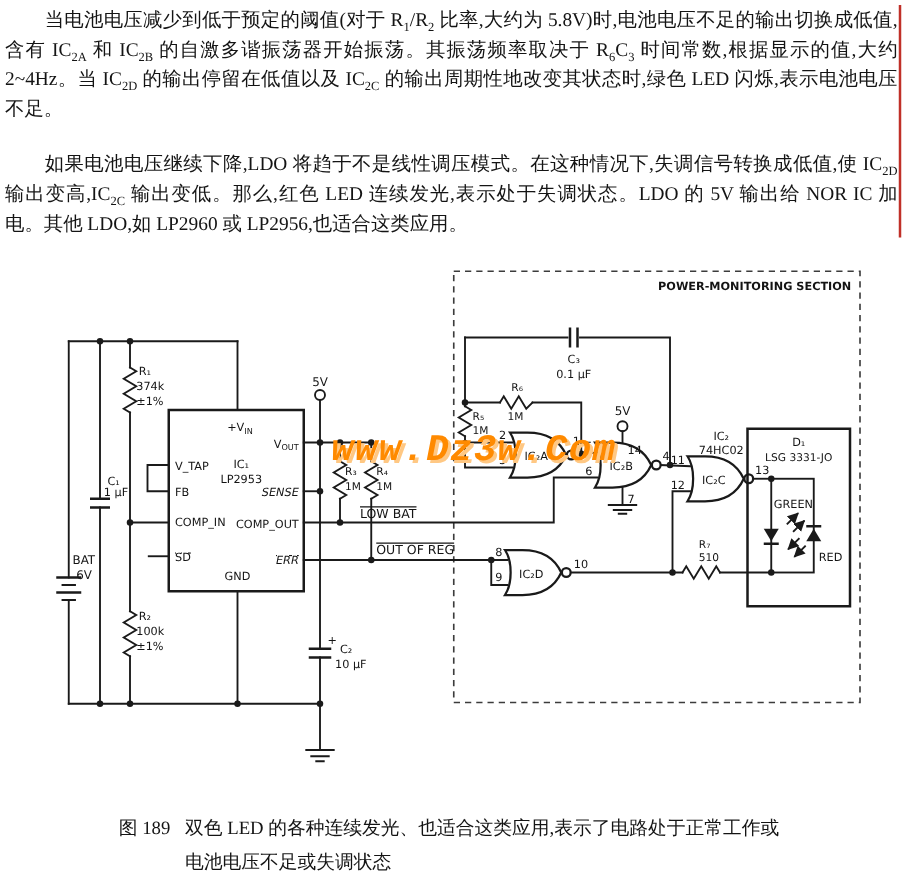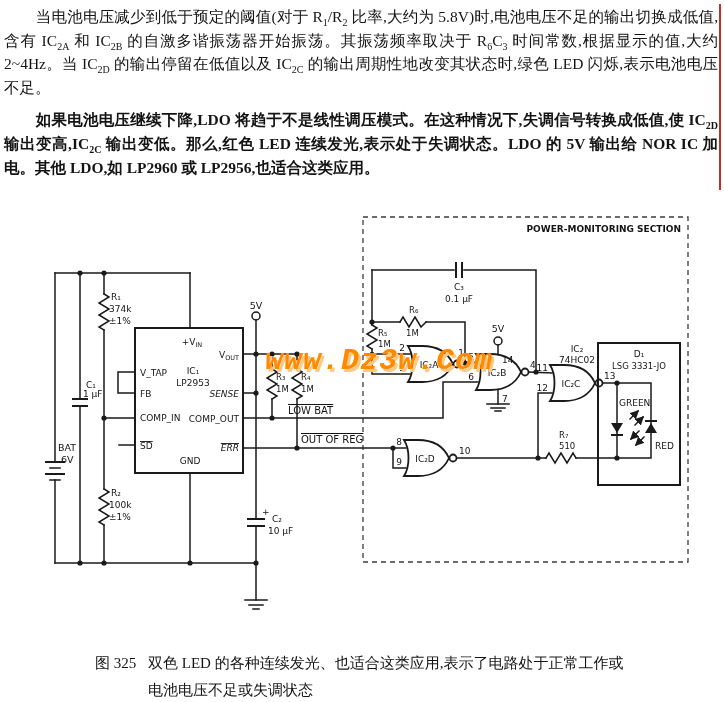--- a/index.html
+++ b/index.html
@@ -1,21 +1,21 @@
 <!DOCTYPE html>
 <html><head>
 <meta charset="utf-8">
 <style>
   html,body{margin:0;padding:0;background:#ffffff;}
   .page{position:relative;width:724px;height:702px;background:#fff;overflow:hidden;
         font-family:"Liberation Serif","DejaVu Serif",serif;color:#141414;}
   .text-block{position:absolute;left:4px;top:5px;width:714px;}
   .para{margin:0;text-indent:2.05em;font-size:15.5px;line-height:23.6px;
         text-align:justify;text-justify:inter-character;}
-  .para + .para{margin-top:9px;font-weight:bold;}
+  .para + .para{margin-top:21px;}
   .para sub{font-size:10px;line-height:0;}
   .red-edge{position:absolute;right:3px;top:4px;width:2px;height:186px;background:#c03028;}
   svg{position:absolute;left:0;top:0;}
   .w{stroke:#1a1a1a;stroke-width:1.5;fill:none;stroke-linecap:square;}
   .w2{stroke:#1a1a1a;stroke-width:2;fill:none;}
   .gate{stroke:#1a1a1a;stroke-width:1.8;fill:#ffffff;}
   .dot{fill:#1a1a1a;stroke:none;}
   .lbl{font-family:"DejaVu Sans","Liberation Sans",sans-serif;fill:#141414;}
   .s9{font-size:9px;} .s95{font-size:9.5px;} .s85{font-size:8.5px;} .s10{font-size:10px;}
   .ovl{text-decoration:overline;}
@@ -277,17 +277,17 @@
         <circle cx="393" cy="448" r="2.6"></circle>
       <circle cx="538" cy="458" r="2.6"></circle>
         <circle cx="617" cy="383" r="2.6"></circle>
       <circle cx="617" cy="458" r="2.6"></circle>
     </g>
   </svg>
 
   <div class="watermark">www.Dz3w.Com</div>
 
   <div class="caption">
-    <div><span class="cap-label">图 325</span><span>双色 LED 的各种连续发光、也适合这类应用,表示了电路处于正常工作或</span></div>
+    <div><span class="cap-label">图 189</span><span>双色 LED 的各种连续发光、也适合这类应用,表示了电路处于正常工作或</span></div>
     <div class="cap-line2">电池电压不足或失调状态</div>
   </div>
 
 </div>
 
 </body></html>

